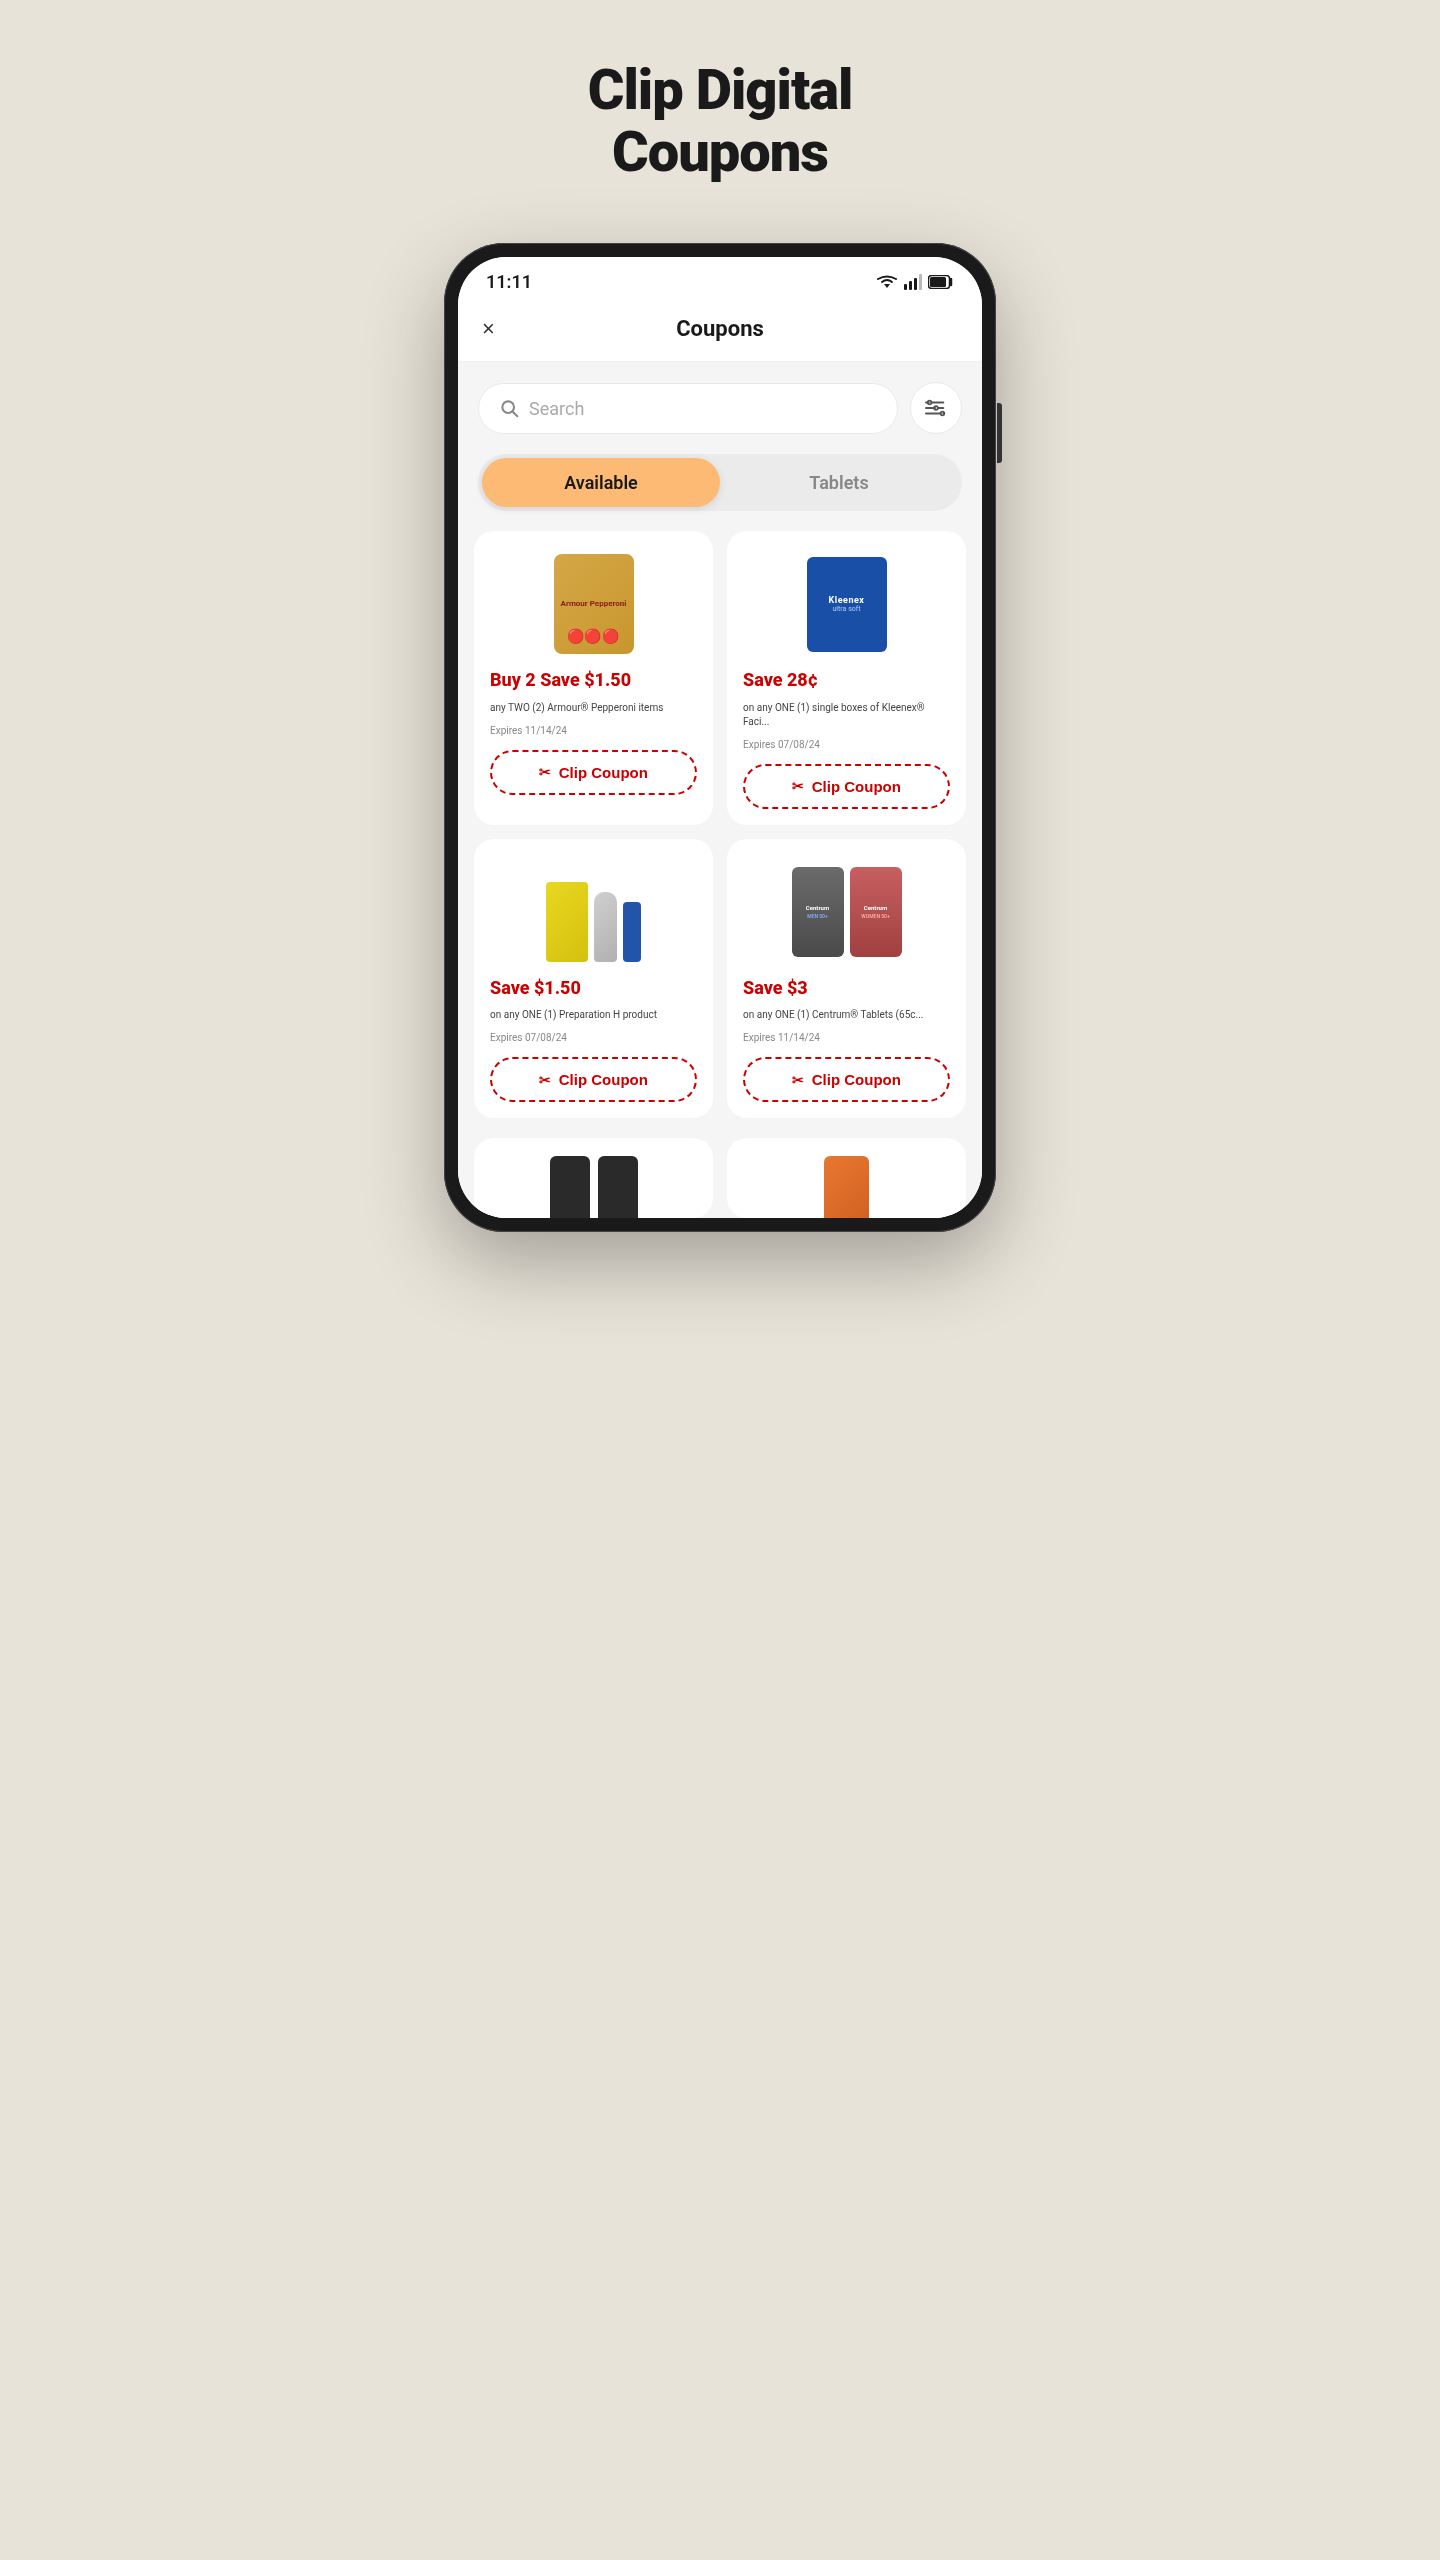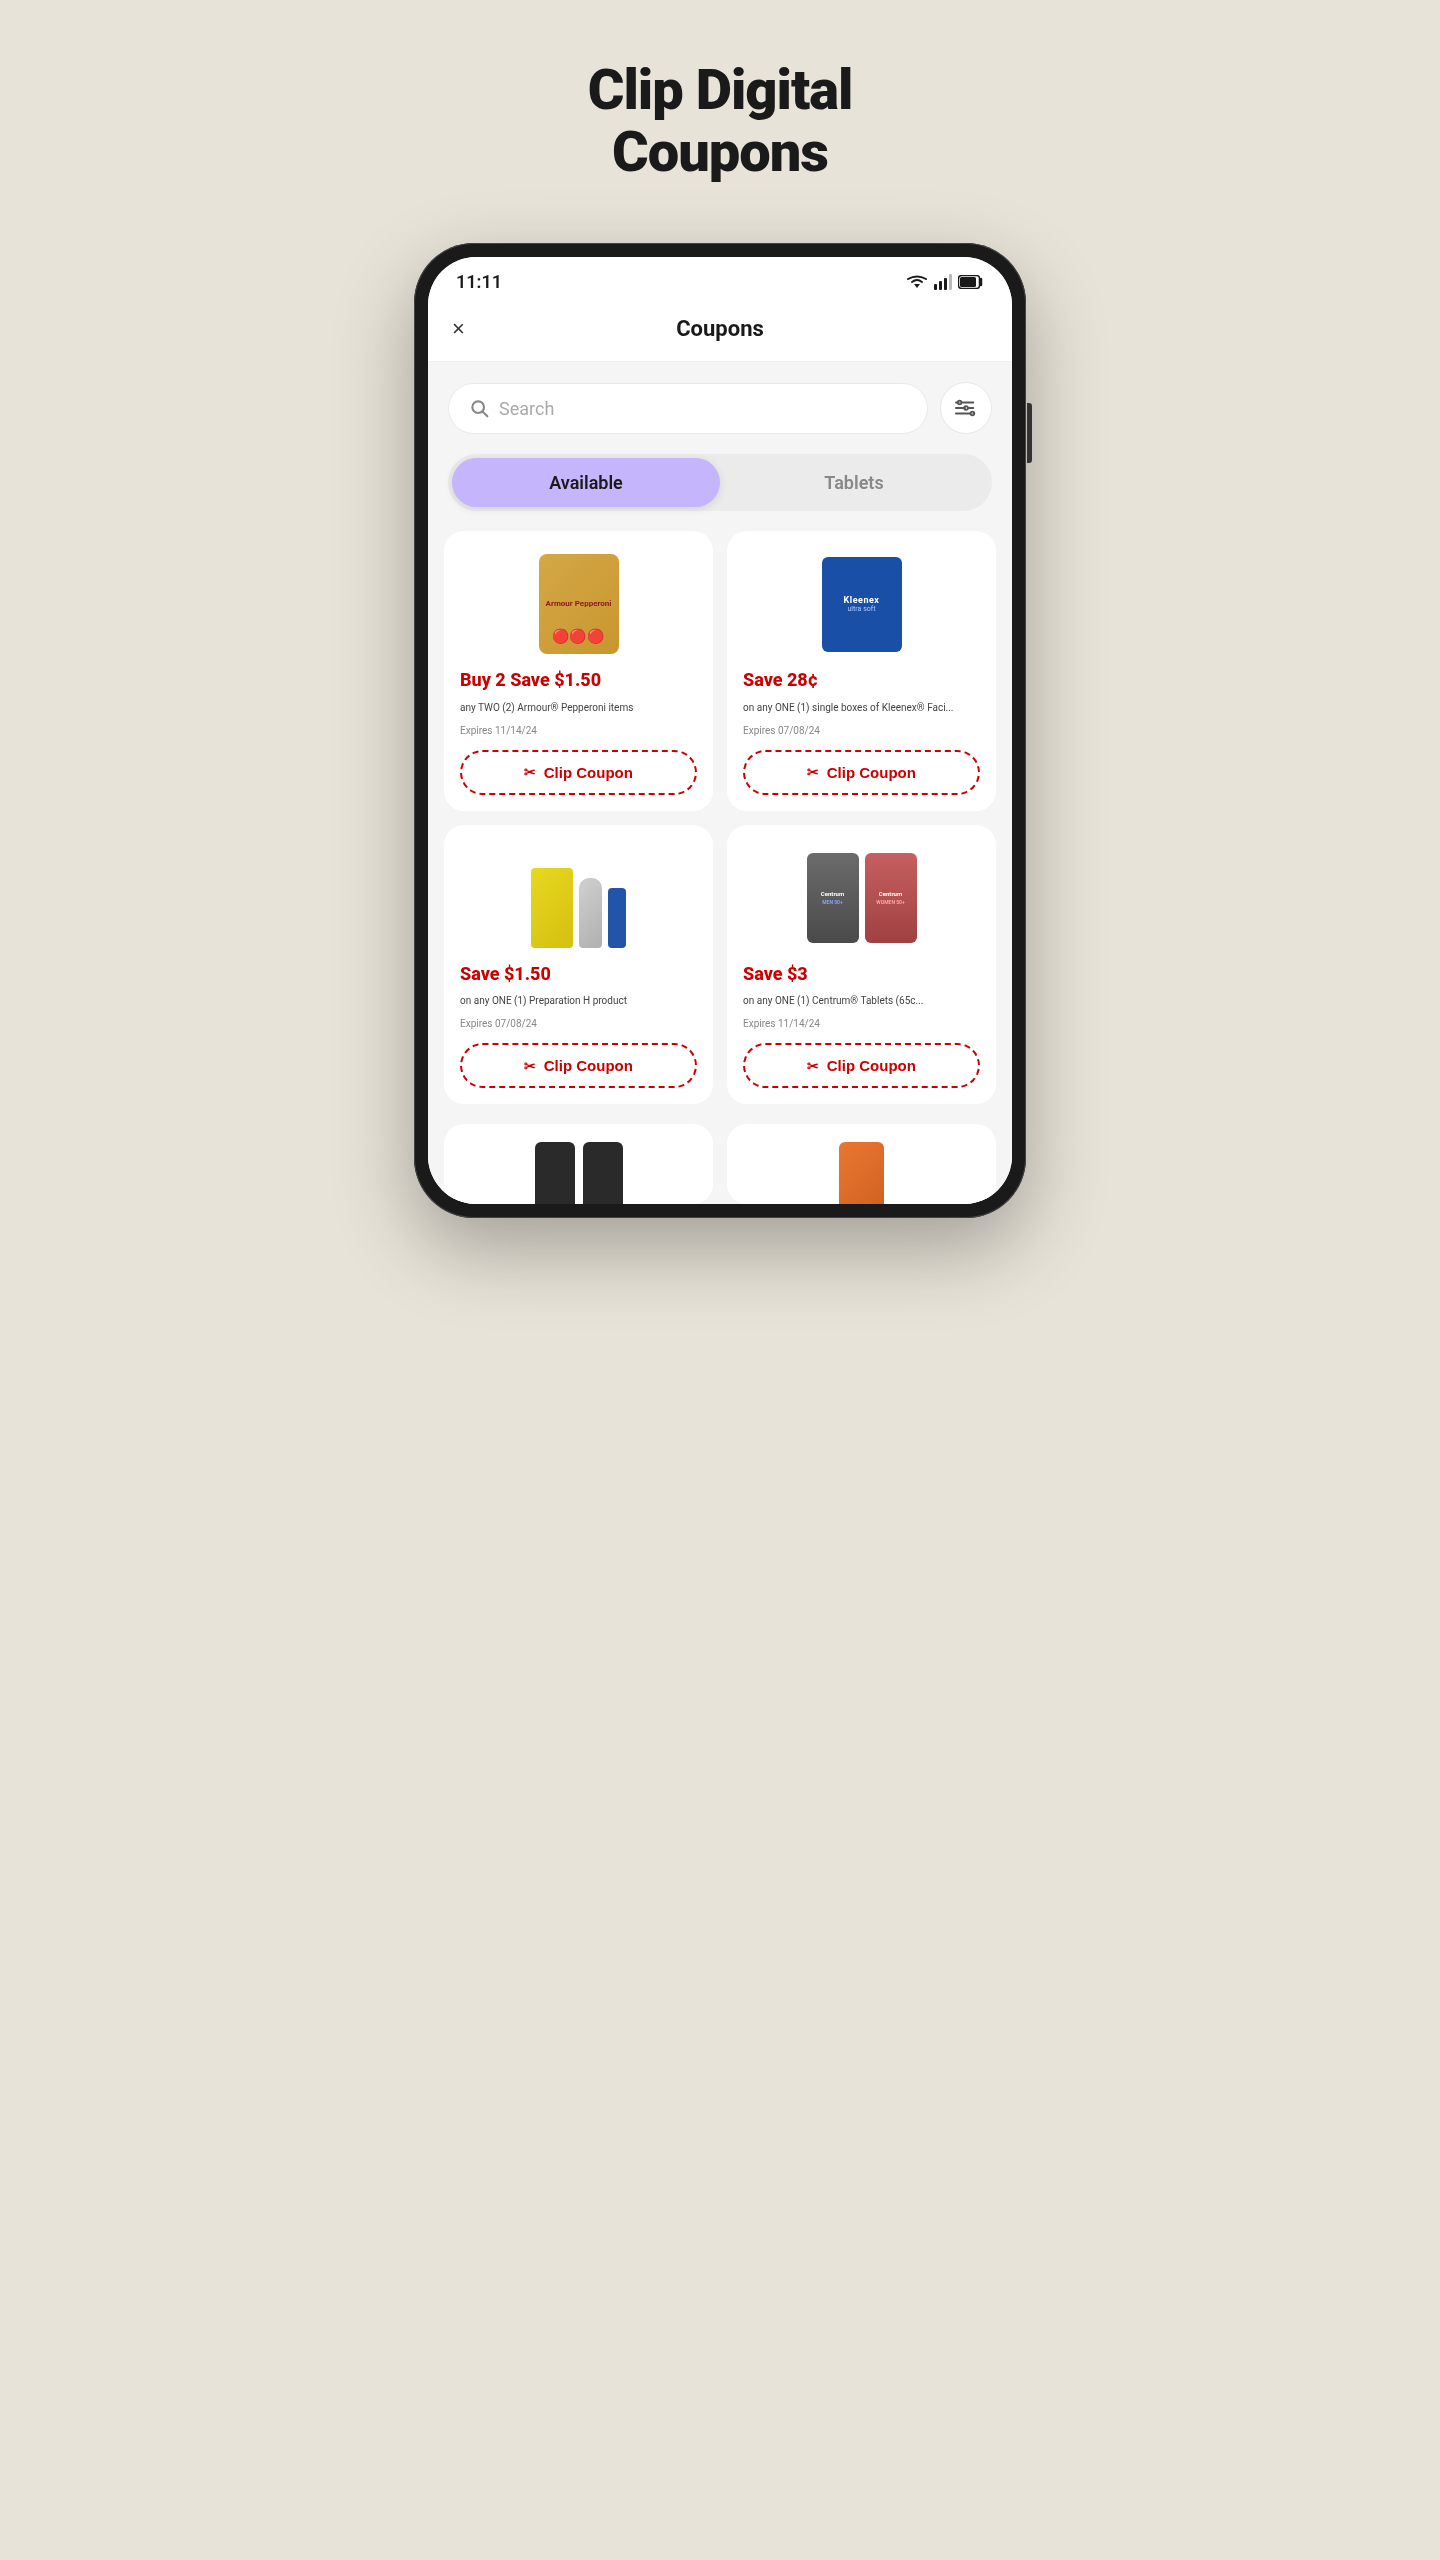--- a/index.html
+++ b/index.html
@@ -19,21 +19,21 @@
       font-weight: 900;
       color: #1a1a1a;
       text-align: center;
       line-height: 1.1;
       margin-bottom: 60px;
       letter-spacing: -1px;
     }
 
     
     .phone-frame {
-      width: 612px;
+      width: 552px;
       background: #1a1a1a;
       border-radius: 60px;
       padding: 14px;
       box-shadow: 0 30px 80px rgba(0,0,0,0.3), inset 0 0 0 1px #444;
       position: relative;
     }
 
     .phone-screen {
       background: #f5f5f5;
       border-radius: 48px;
@@ -151,21 +151,21 @@
       flex: 1;
       text-align: center;
       padding: 14px;
       border-radius: 50px;
       font-size: 18px;
       font-weight: 600;
       cursor: pointer;
     }
 
     .tab-active {
-      background: #c4b5fd;
+      background: #fdba74;
       color: #1a1a1a;
       box-shadow: 0 2px 8px rgba(0,0,0,0.1);
     }
 
     .tab-inactive {
       color: #888;
       background: transparent;
     }
 
     

